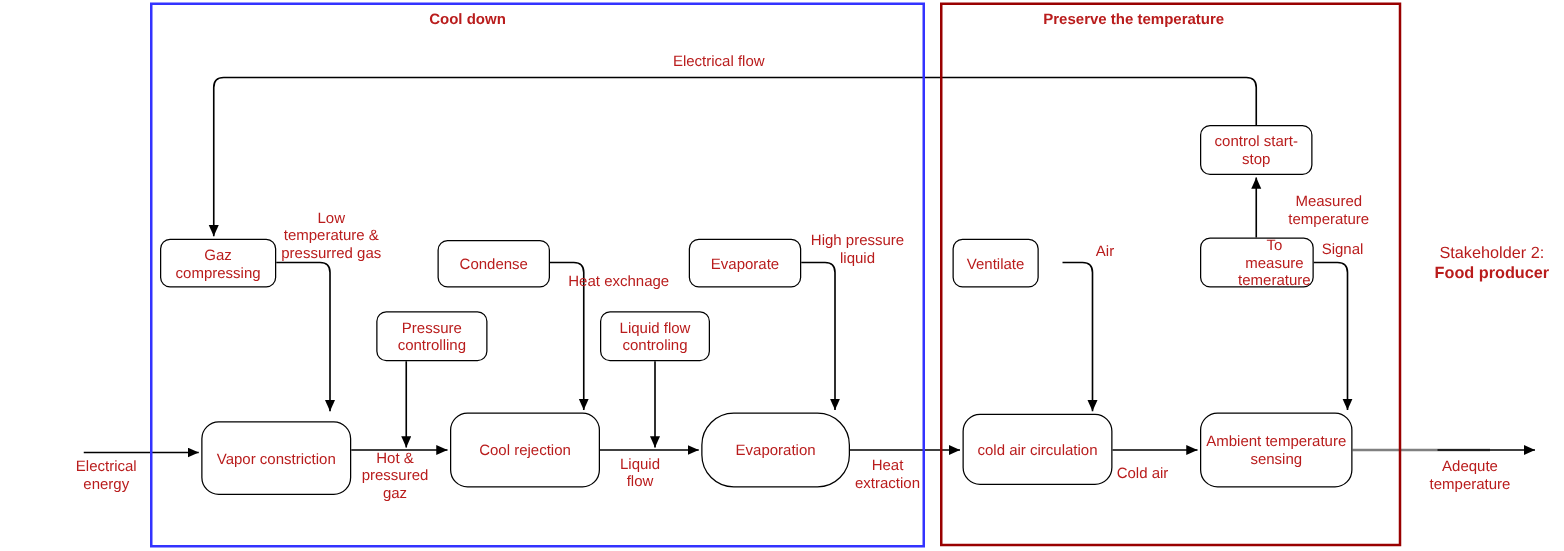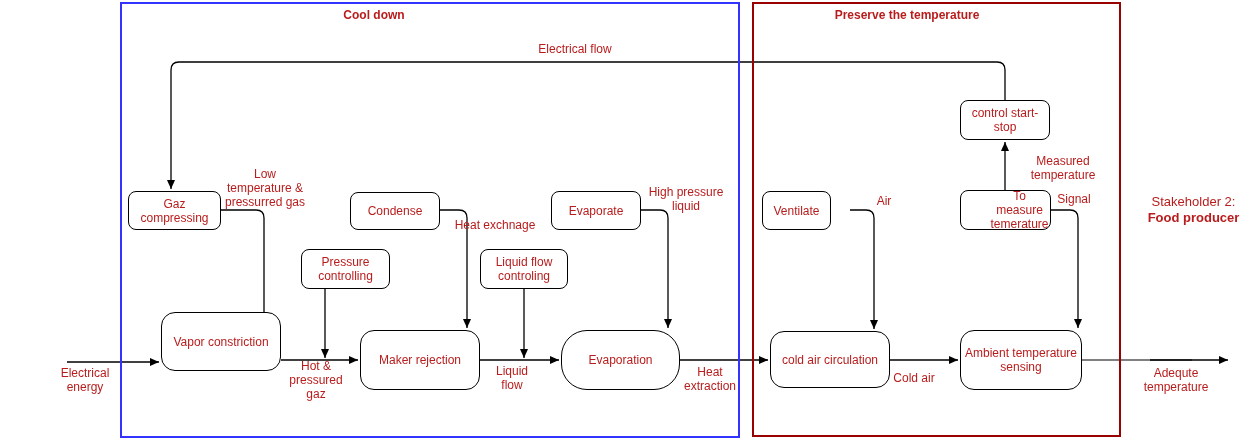--- a/index.html
+++ b/index.html
@@ -63,22 +63,22 @@
     </div>
   <div id="nodes-layer">
       <div class="node" style="left: 128px; top: 191px; width: 93px; height: 39px; border-radius: 8px;">Gaz
 compressing</div>
       <div class="node" style="left: 350px; top: 192px; width: 90px; height: 38px; border-radius: 8px;">Condense</div>
       <div class="node" style="left: 551px; top: 191px; width: 90px; height: 39px; border-radius: 8px;">Evaporate</div>
       <div class="node" style="left: 281px; top: 249px; width: 89px; height: 40px; border-radius: 8px; margin-left: 20px;">Pressure
 controlling</div>
       <div class="node" style="left: 480px; top: 249px; width: 88px; height: 40px; border-radius: 8px;">Liquid flow
 controling</div>
-      <div class="node" style="left: 161px; top: 312px; width: 120px; height: 59px; border-radius: 14px;">Vapor constriction</div>
-      <div class="node" style="left: 360px; top: 330px; width: 120px; height: 60px; border-radius: 14px;">Maker rejection</div>
+      <div class="node" style="left: 161px; top: 337px; width: 120px; height: 59px; border-radius: 14px;">Vapor constriction</div>
+      <div class="node" style="left: 360px; top: 330px; width: 120px; height: 60px; border-radius: 14px;">Cool rejection</div>
       <div class="node" style="left: 561px; top: 330px; width: 119px; height: 60px; border-radius: 26px;">Evaporation</div>
       <div class="node" style="left: 762px; top: 191px; width: 69px; height: 39px; border-radius: 8px;">Ventilate</div>
       <div class="node" style="left: 770px; top: 331px; width: 120px; height: 57px; border-radius: 14px;">cold air circulation</div>
       <div class="node" style="left: 960px; top: 100px; width: 90px; height: 40px; border-radius: 8px;">control start-
 stop</div>
       <div class="node" style="left: 960px; top: 190px; width: 91px; height: 40px; border-radius: 8px; padding-left: 30px;">To measure
 temerature</div>
       <div class="node" style="left: 960px; top: 330px; width: 122px; height: 60px; border-radius: 14px;">Ambient temperature
 sensing</div>
     </div>

